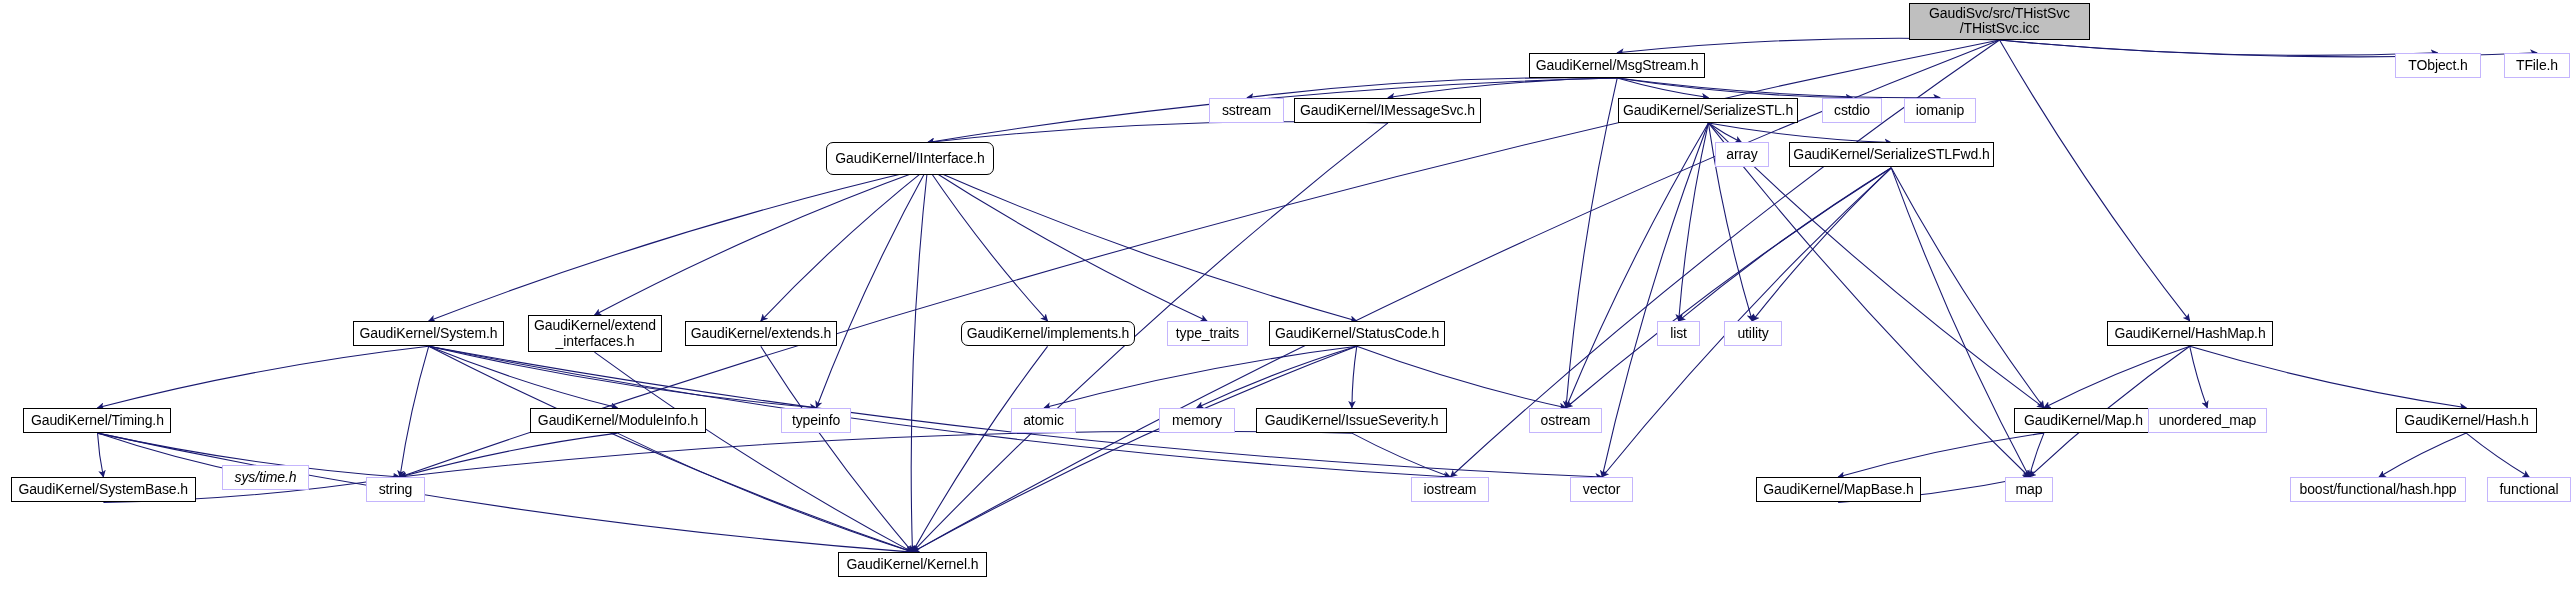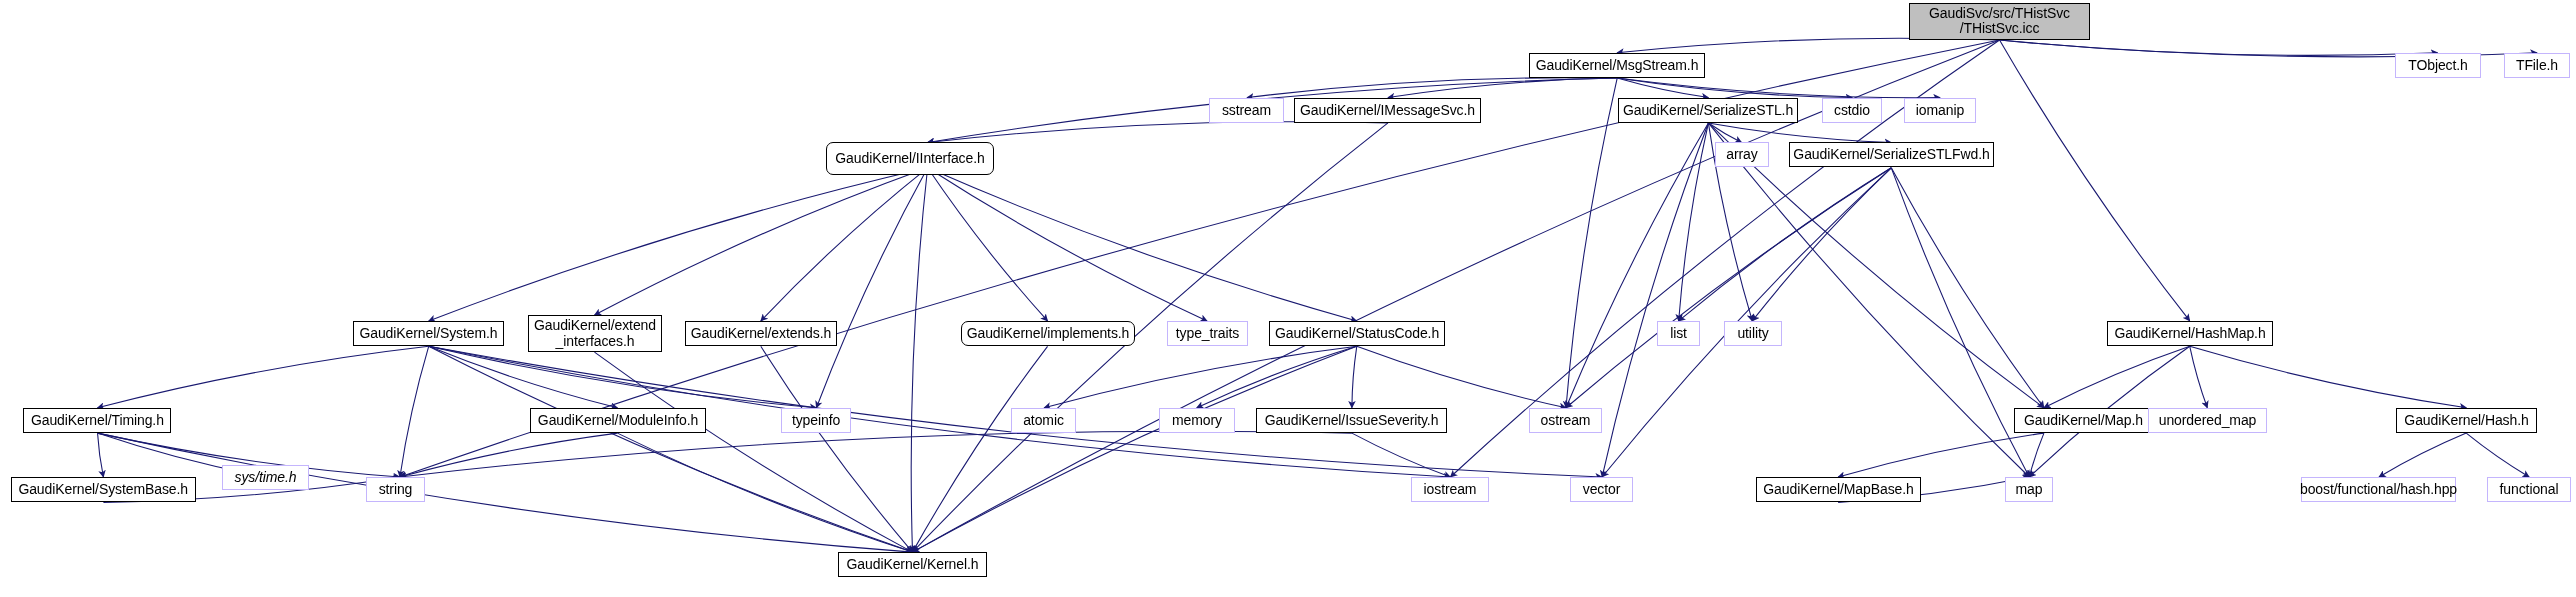--- a/index.html
+++ b/index.html
@@ -163,18 +163,18 @@
       <div class="node internal" style="left: 1974px; top: 408px; width: 139px; height: 25px; margin-left: 40px;">GaudiKernel/Map.h</div>
       <div class="node external" style="left: 2148px; top: 408px; width: 119px; height: 25px;">unordered_map</div>
       <div class="node internal" style="left: 2396px; top: 408px; width: 141px; height: 25px;">GaudiKernel/Hash.h</div>
       <div class="node internal" style="left: 10.7px; top: 477px; width: 185px; height: 25px;">GaudiKernel/SystemBase.h</div>
       <div class="node external" style="left: 222px; top: 465px; width: 87px; height: 25px; font-style: italic;">sys/time.h</div>
       <div class="node external" style="left: 366px; top: 477px; width: 59px; height: 25px;">string</div>
       <div class="node external" style="left: 1411px; top: 477px; width: 78px; height: 25px;">iostream</div>
       <div class="node external" style="left: 1570px; top: 477px; width: 63px; height: 25px;">vector</div>
       <div class="node internal" style="left: 1756px; top: 477px; width: 165px; height: 25px;">GaudiKernel/MapBase.h</div>
       <div class="node external" style="left: 2005px; top: 477px; width: 48px; height: 25px;">map</div>
-      <div class="node external" style="left: 2290px; top: 477px; width: 155px; height: 25px; margin-left: 11px;">boost/functional/hash.hpp</div>
+      <div class="node external" style="left: 2290px; top: 477px; width: 176px; height: 25px;">boost/functional/hash.hpp</div>
       <div class="node external" style="left: 2487px; top: 477px; width: 84px; height: 25px;">functional</div>
       <div class="node internal" style="left: 838px; top: 552px; width: 149px; height: 25px;">GaudiKernel/Kernel.h</div>
     </div>
 </div>
 
 
 </body></html>

